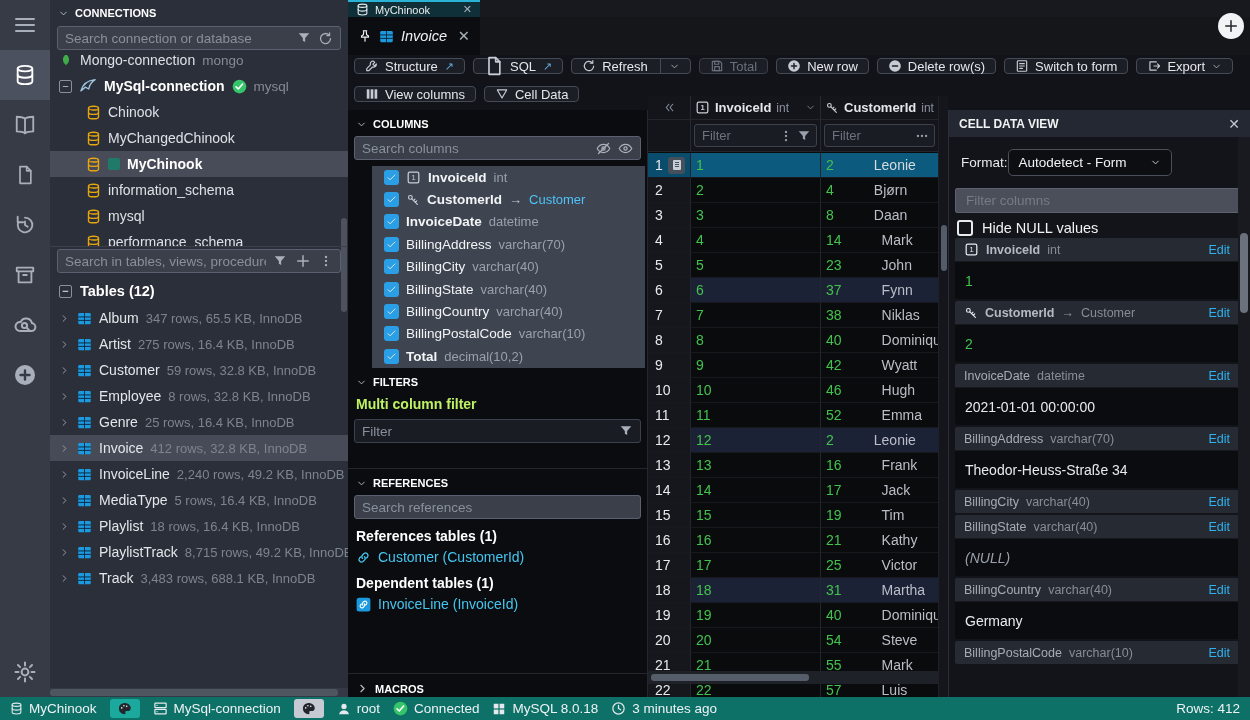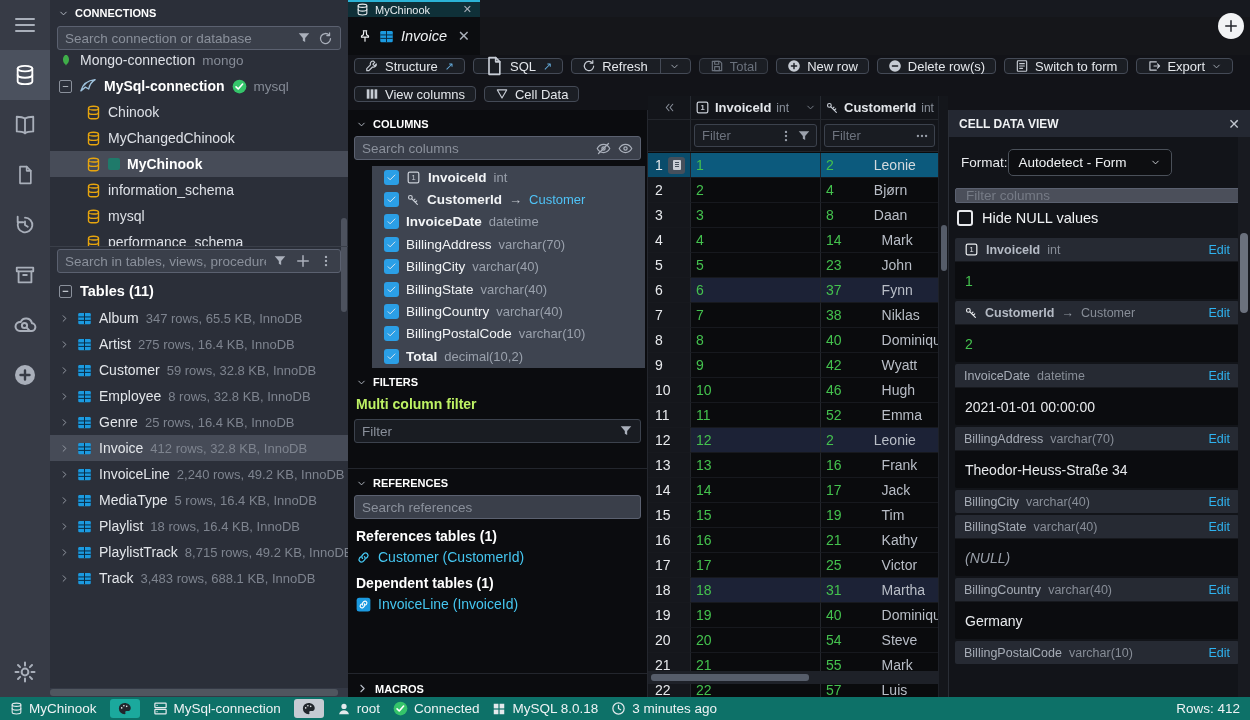--- a/index.html
+++ b/index.html
@@ -113,21 +113,21 @@
   .g-hscroll { position:absolute; left:0; top:575px; width:290px; height:13px; background:#1e2128; }
   .g-hscroll .thumb { position:absolute; left:3px; top:3px; width:158px; height:7px; border-radius:3px; background:#565d6a; }
 
   
   .cell-panel { position:absolute; left:948px; top:110px; width:302px; height:587px; background:#121419; border-left:1px solid #2a2e36; z-index:3; overflow:hidden; }
   .cp-head { height:27px; background:#242832; display:flex; align-items:center; padding:0 10px; font-size:12px; font-weight:bold; color:#f0f2f4; }
   .cp-head .x { margin-left:auto; color:#c2c7cf; font-size:14px; font-weight:normal; cursor:pointer; }
   .cp-format { display:flex; align-items:center; gap:0; padding:12px 12px 10px 12px; font-size:13.5px; }
   .cp-select { display:flex; align-items:center; gap:10px; min-width:164px; background:#0d0e11; border:1px solid #4a5059; border-radius:5px; padding:5px 10px; font-size:13.5px; color:#f0f2f4; cursor:pointer; }
   .cp-select .dd { margin-left:auto; color:#d5d9de; }
-  .cp-filter { margin:2px 6px 0 6px; height:15px; background:#4b4f5a; border:1px solid #5b6170; border-radius:2px; display:flex; align-items:center; padding:0 8px; }
+  .cp-filter { margin:2px 6px 0 6px; height:25px; background:#4b4f5a; border:1px solid #5b6170; border-radius:2px; display:flex; align-items:center; padding:0 8px; }
   .cp-filter input { flex:1; background:transparent; border:none; outline:none; color:#dfe3e8; font-size:13.5px; font-family:inherit; }
   .cp-filter input::placeholder { color:#767b86; }
   .cp-null { display:flex; align-items:center; gap:9px; padding:7px 8px 6px 8px; font-size:14.5px; color:#f0f2f4; }
   .cb-empty { width:16px; height:16px; border:2px solid #e8eaed; border-radius:3px; background:transparent; flex:none; cursor:pointer; }
   .cards { position:absolute; left:6px; top:128px; width:284px; bottom:0; overflow:hidden; }
   .card { margin-bottom:2px; border-radius:2px; overflow:hidden; }
   .card-h { height:23px; background:#262a33; display:flex; align-items:center; gap:7px; padding:0 9px; font-size:12.5px; }
   .card-h .nm { color:#a6acb6; }
   .card-h .nm.b { font-weight:bold; color:#b4bac4; }
   .card-h .ty { color:#878d97; }
@@ -364,21 +364,21 @@
       <span class="ic">
           <svg width="14" height="14" viewBox="0 0 24 24">
             <circle cx="12" cy="5" r="2" fill="currentColor"></circle>
             <circle cx="12" cy="12" r="2" fill="currentColor"></circle>
             <circle cx="12" cy="19" r="2" fill="currentColor"></circle>
           </svg>
         </span>
     </div>
     <div class="grp-row">
       <span class="expander">−</span>
-      <span>Tables (11)</span>
+      <span>Tables (12)</span>
     </div>
     <div id="tables-list">
         <div class="tbl-row">
        <span class="chev ic">
             <svg width="11" height="11" viewBox="0 0 24 24" fill="none" stroke="currentColor" stroke-width="2" stroke-linecap="round" stroke-linejoin="round">
               <path d="M9 6l6 6-6 6"></path>
             </svg>
           </span>
        <span class="ic">
             <svg width="15" height="15" viewBox="0 0 24 24">

